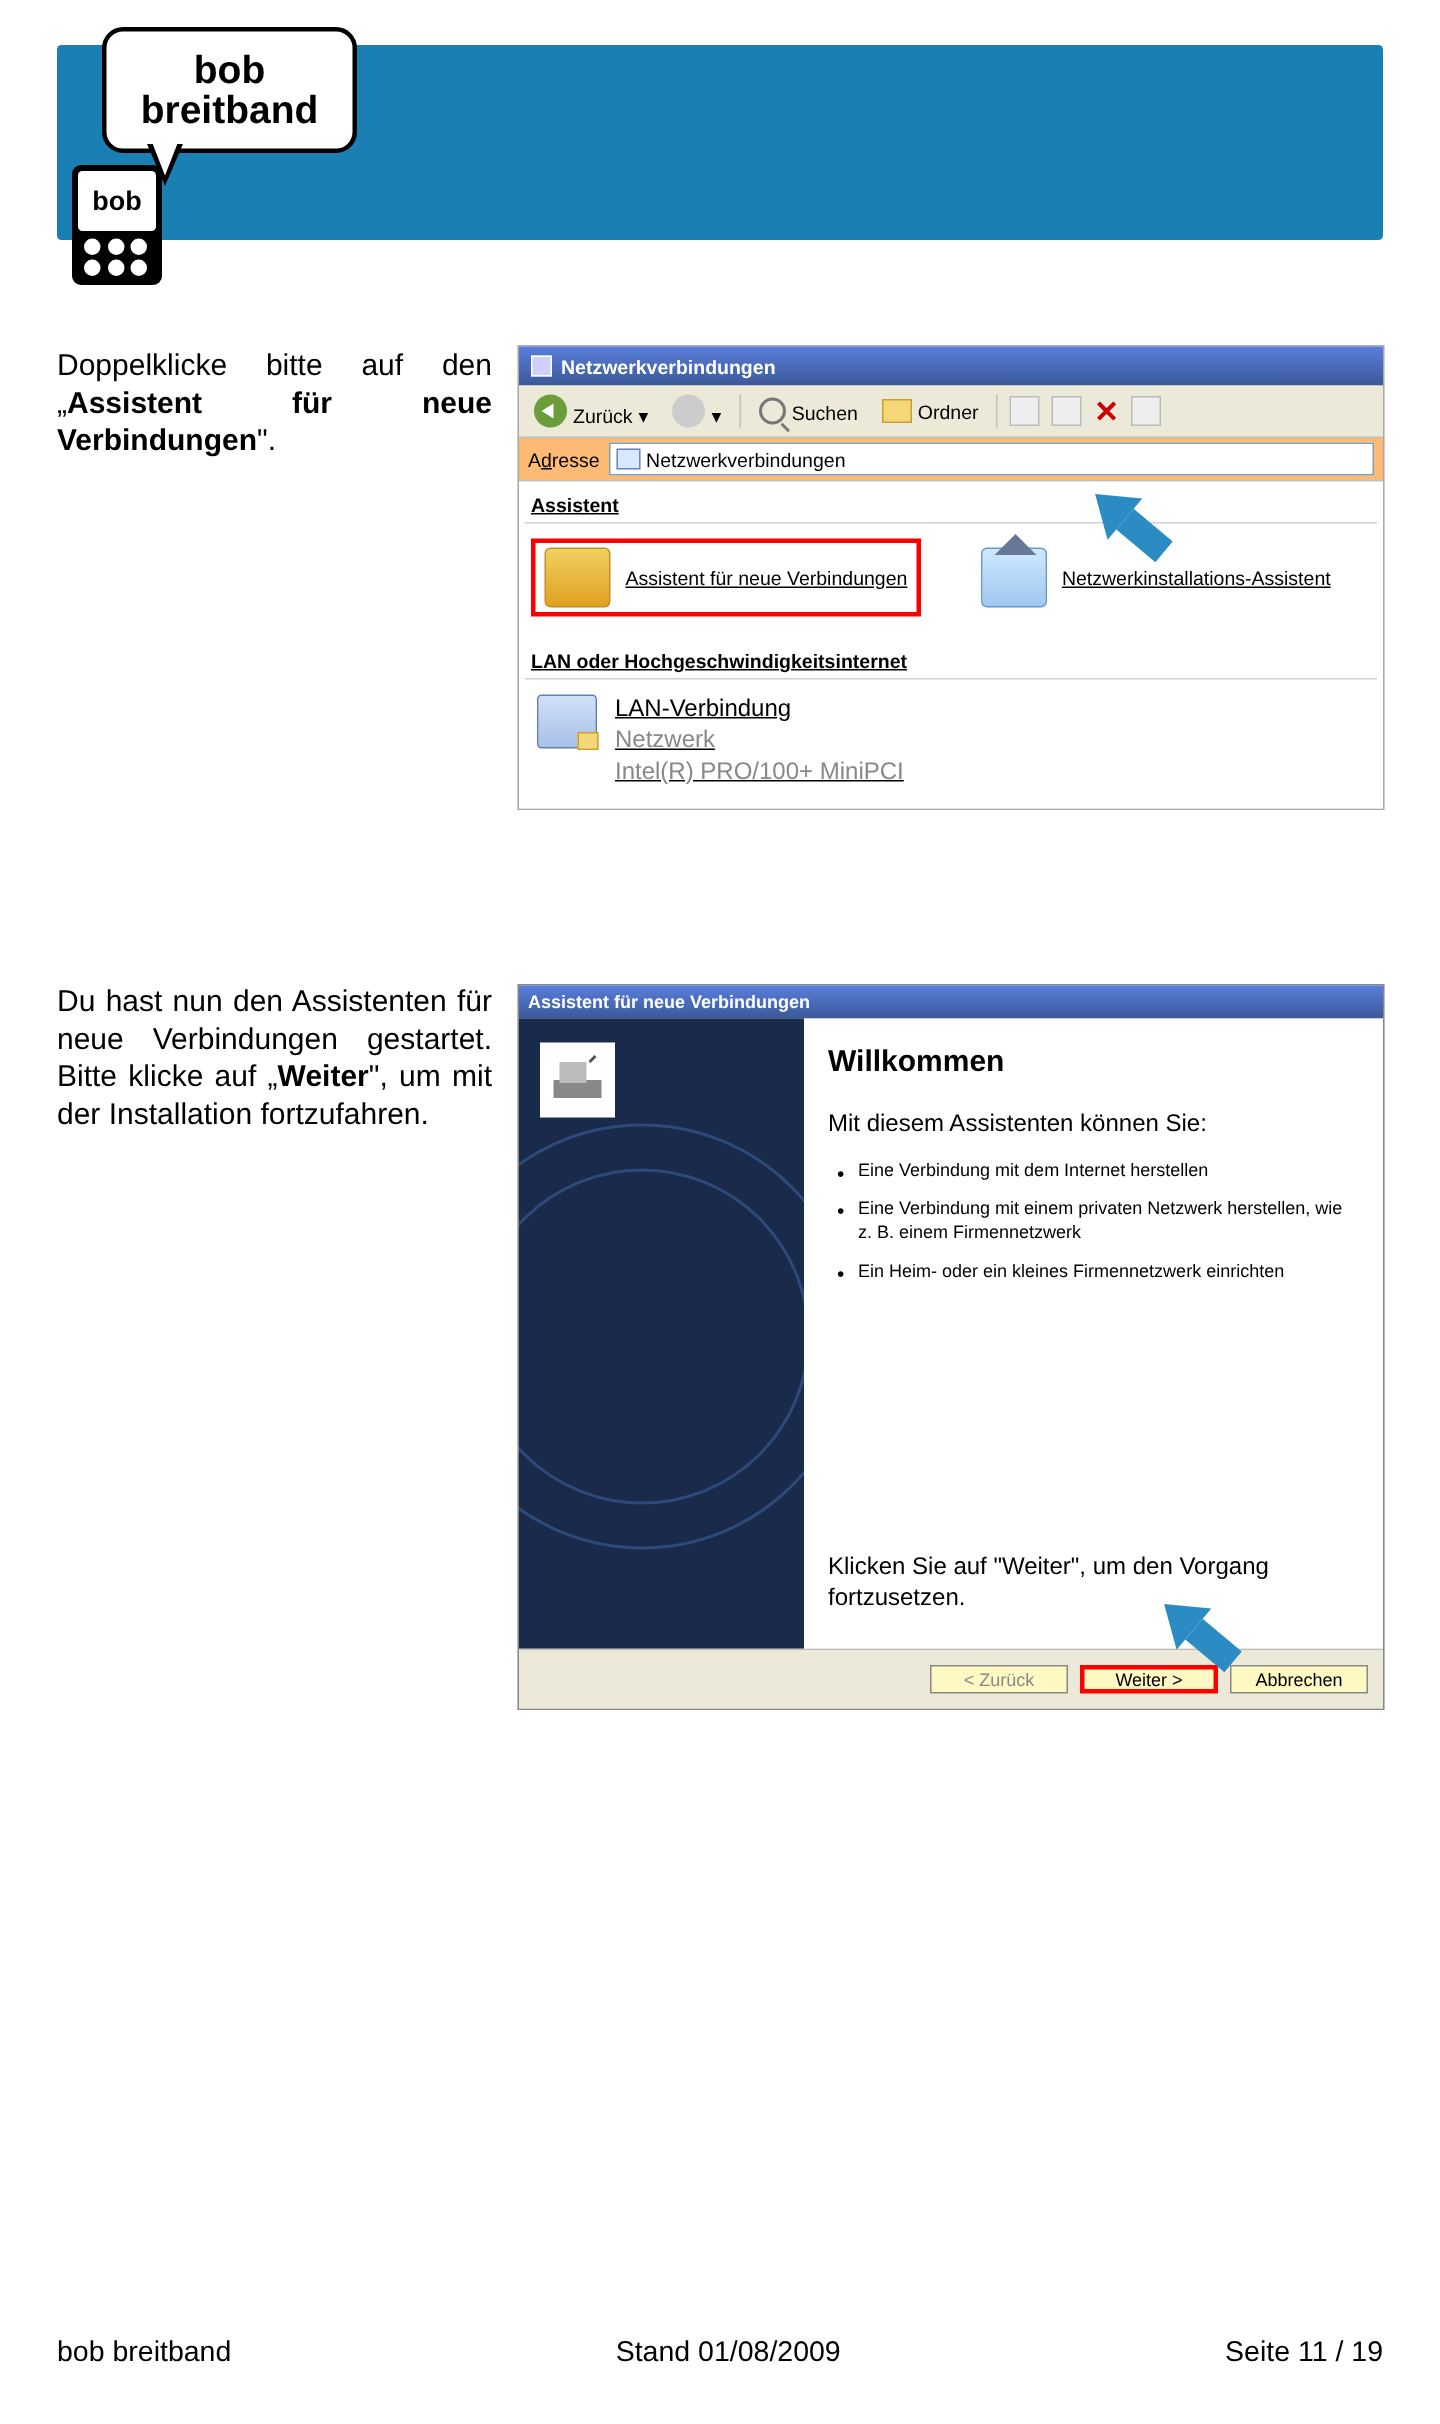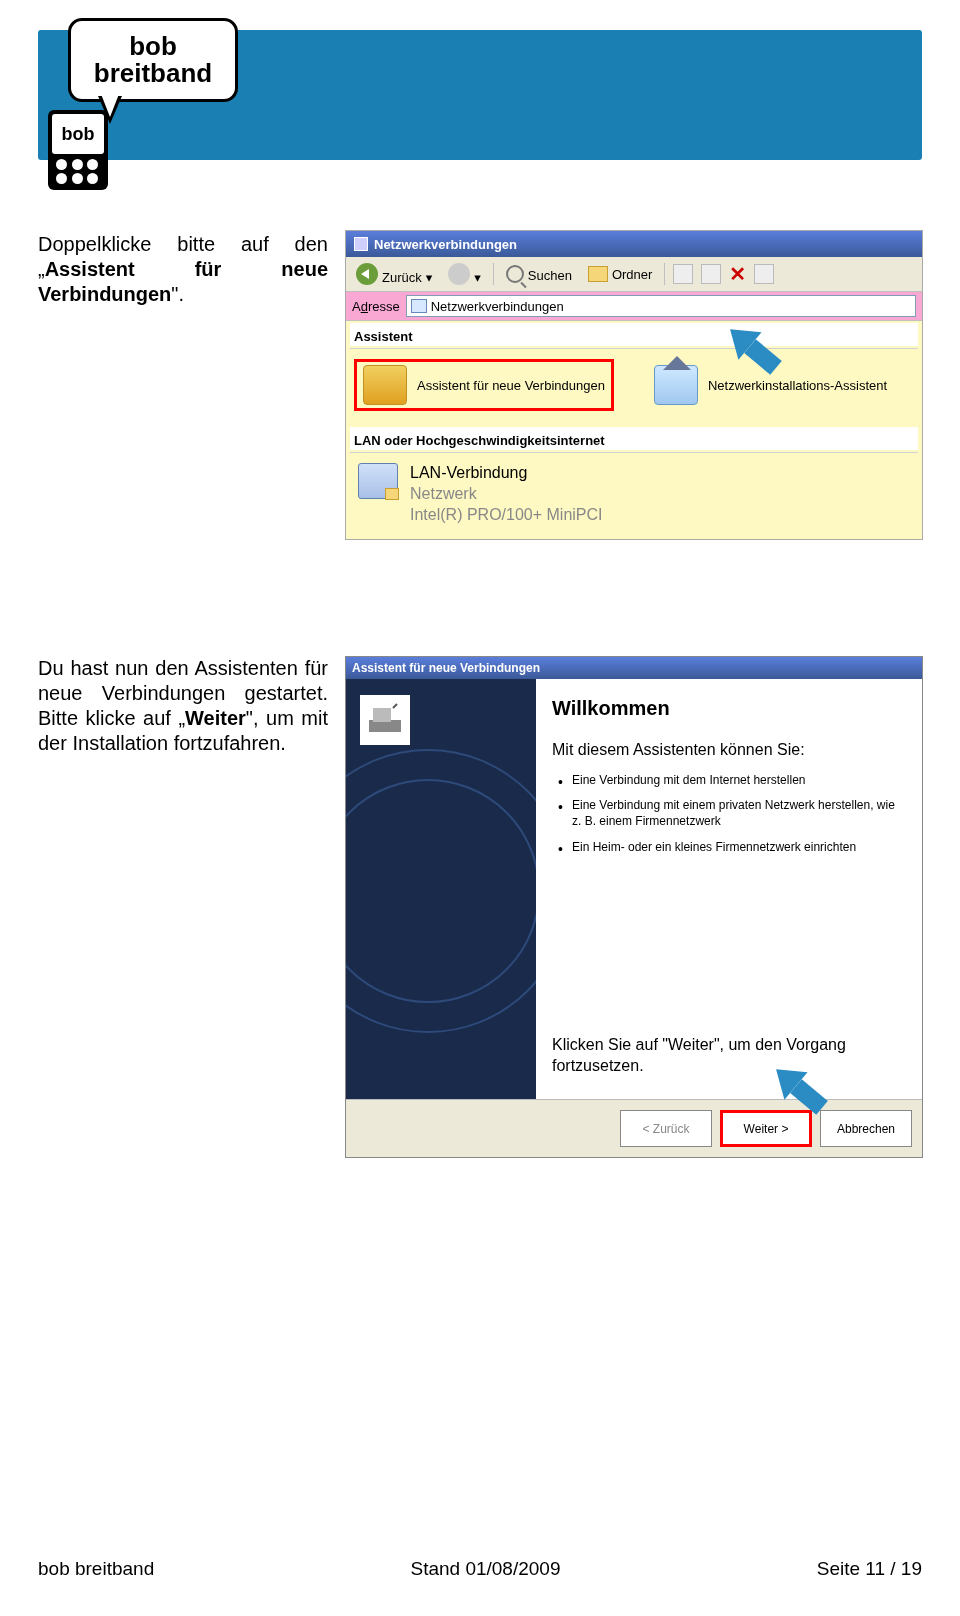--- a/index.html
+++ b/index.html
@@ -30,24 +30,24 @@
   .tb-icon { width: 22px; height: 22px; border-radius: 50%; display:inline-block; }
   .tb-back { background:#6b9e3a; position:relative; }
   .tb-back::after { content:""; position:absolute; left:5px; top:6px; width:0; height:0; border-top:5px solid transparent; border-bottom:5px solid transparent; border-right:8px solid #fff; }
   .tb-fwd { background:#ccc; position:relative; }
   .tb-sep { width:1px; height:22px; background:#c0c0c0; }
   .tb-search { width:18px; height:18px; border:2px solid #777; border-radius:50%; position:relative; display:inline-block; }
   .tb-search::after { content:""; position:absolute; bottom:-5px; right:-5px; width:7px; height:2px; background:#777; transform:rotate(45deg); }
   .tb-folder { width:20px; height:16px; background:#f5d77a; border:1px solid #c9a030; display:inline-block; }
   .tb-arrow { width:20px; height:20px; background:#eee; border:1px solid #bbb; display:inline-block; }
   .tb-x { color:#c00; font-size:20px; font-weight:bold; }
-  .win1-addr { display:flex; align-items:center; gap:6px; padding: 3px 6px; background:#f9a8d4; border-bottom:1px solid #c0c0c0; }
+  .win1-addr { display:flex; align-items:center; gap:6px; padding: 3px 6px; background:#fdba74; border-bottom:1px solid #c0c0c0; }
   .win1-addr .box { flex:1; background:#fff; border:1px solid #7f9db9; height:22px; display:flex; align-items:center; padding:0 4px; gap:4px; }
   .win1-addr .aicon { width:16px; height:14px; background:#d8e8ff; border:1px solid #6688bb; }
-  .win1-body { background:#fef9c3; padding: 2px 4px 10px; }
+  .win1-body { background:#ffffff; padding: 2px 4px 10px; text-decoration: underline; }
   .win1-sec { font-weight:bold; padding:6px 4px 2px; background:#fff; }
   .divline { height:1px; background:#d0d0d0; margin:2px 0 6px; }
   .ass-row { display:flex; align-items:center; gap:10px; padding:4px; }
   .redbox { border: 3px solid red; padding: 3px 6px; display:flex; align-items:center; gap:10px; }
   .big-ic { width: 44px; height: 40px; background:linear-gradient(#f0d060,#e0a020); border:1px solid #c09020; border-radius:4px; position:relative; flex-shrink:0; }
   .big-ic.house { background:linear-gradient(#cfe8ff,#a0c8f0); border-color:#6699cc; }
   .big-ic.house::before { content:""; position:absolute; top:-10px; left:8px; width:0; height:0; border-left:14px solid transparent; border-right:14px solid transparent; border-bottom:14px solid #679; }
   .lan-row { display:flex; align-items:flex-start; gap:12px; padding:4px 8px; }
   .lan-ic { width:40px; height:36px; background:linear-gradient(#d0e0f8,#a8c0e8); border:1px solid #6080b0; border-radius:3px; position:relative; flex-shrink:0; }
   .lan-ic::after { content:""; position:absolute; bottom:-2px; right:-2px; width:12px; height:10px; background:#f5d77a; border:1px solid #c9a030; }
@@ -69,21 +69,21 @@
   .globe-lines::before { content:""; position:absolute; top:70px; left:-60px; width:280px; height:280px; border:2px solid #2d4a7a; border-radius:50%; }
   .globe-lines::after { content:""; position:absolute; top:100px; left:-30px; width:220px; height:220px; border:2px solid #2d4a7a; border-radius:50%; }
   .win2-right { flex:1; background:#fff; padding: 18px 16px 10px; display:flex; flex-direction:column; }
   .win2-right h2 { font-size:20px; font-weight:bold; margin-bottom:20px; }
   .win2-right p { font-size:16px; margin-bottom:12px; line-height:1.3; }
   .win2-right ul { list-style:none; padding-left: 6px; }
   .win2-right ul li { margin-bottom:10px; font-size:12px; line-height:1.3; position:relative; padding-left:14px; }
   .win2-right ul li::before { content:"•"; position:absolute; left:0; font-size:14px; }
   .win2-right .spacer { flex:1; }
   .win2-btnrow { background:#ece9d8; border-top:1px solid #bbb; padding: 10px 10px; display:flex; justify-content:flex-end; gap:8px; }
-  .win2-btn { width:92px; height:37px; background:#ffffff; border:1px solid #888; font-size:12px; display:flex; align-items:center; justify-content:center; }
+  .win2-btn { width:92px; height:19px; background:#fef9c3; border:1px solid #888; font-size:12px; display:flex; align-items:center; justify-content:center; }
   .win2-btn.disabled { color:#888; }
   .win2-btn.red { border:3px solid red; }
 
   .arrow2 { position: absolute; top: 1088px; left: 792px; z-index: 10; transform: rotate(40deg); }
 
   .footer { position: absolute; bottom: 36px; left: 38px; right: 38px; display:flex; justify-content:space-between; font-size:19px; }
 </style>
 </head>
 <body>
 

